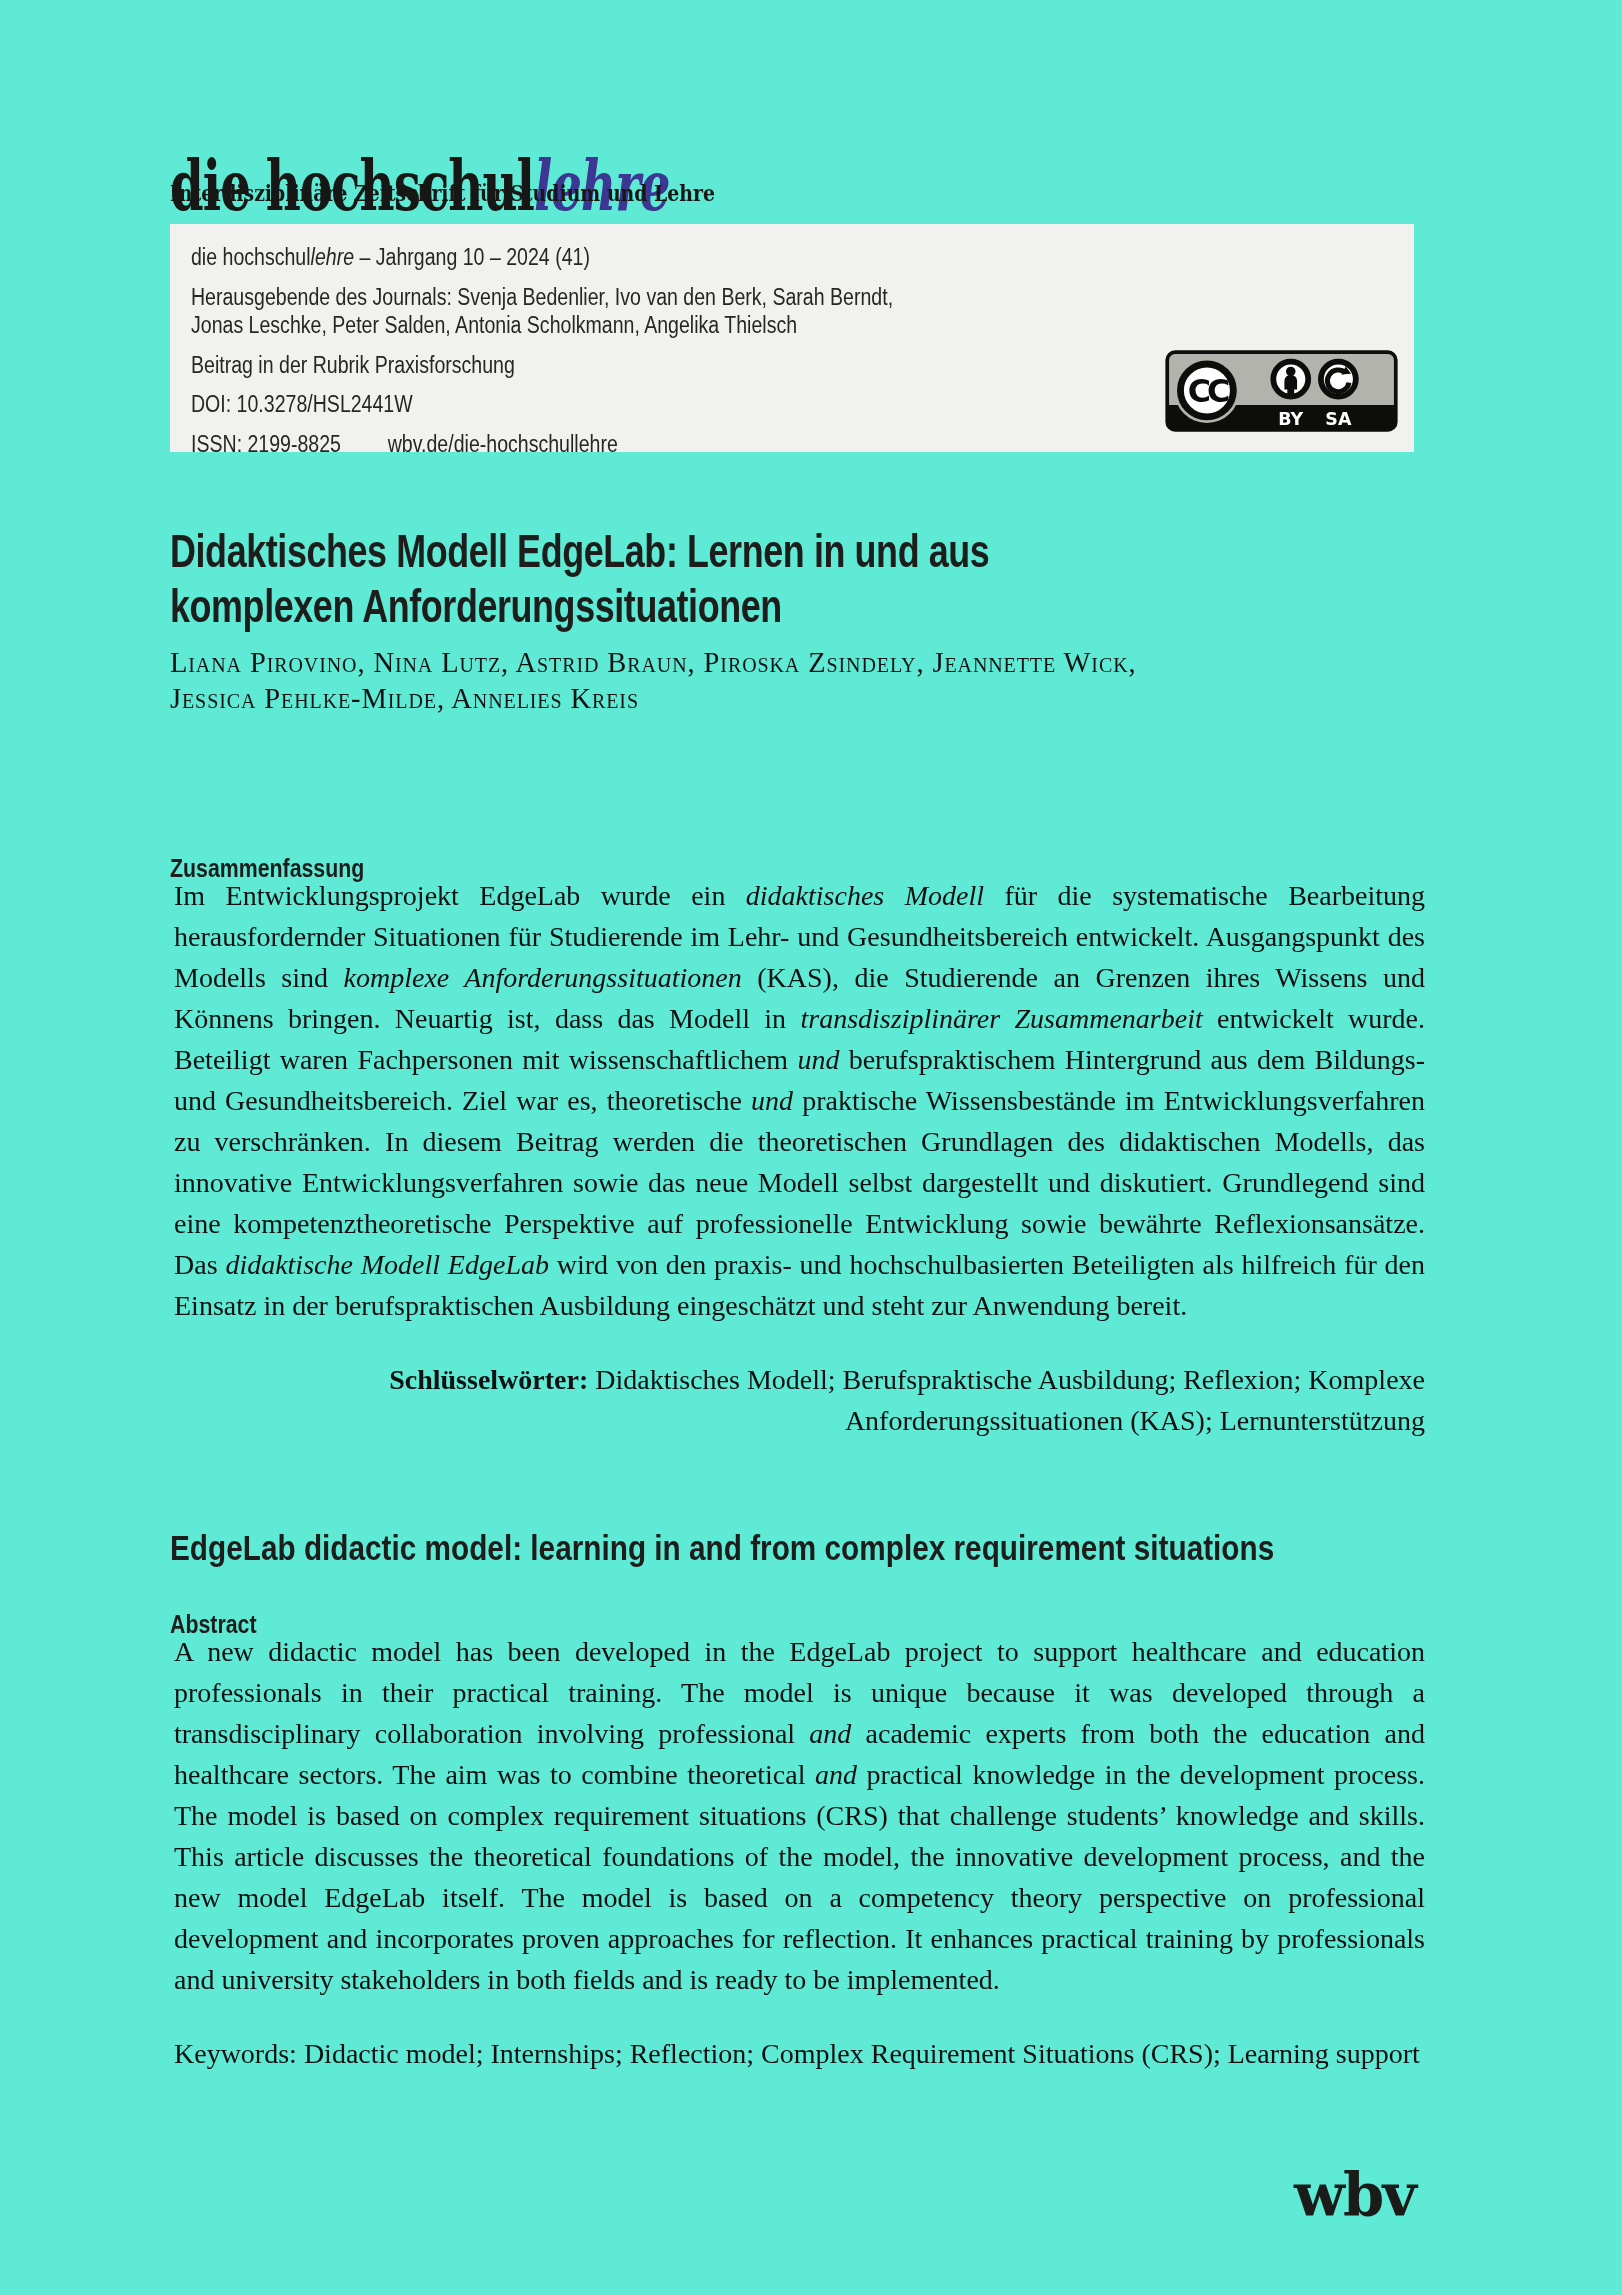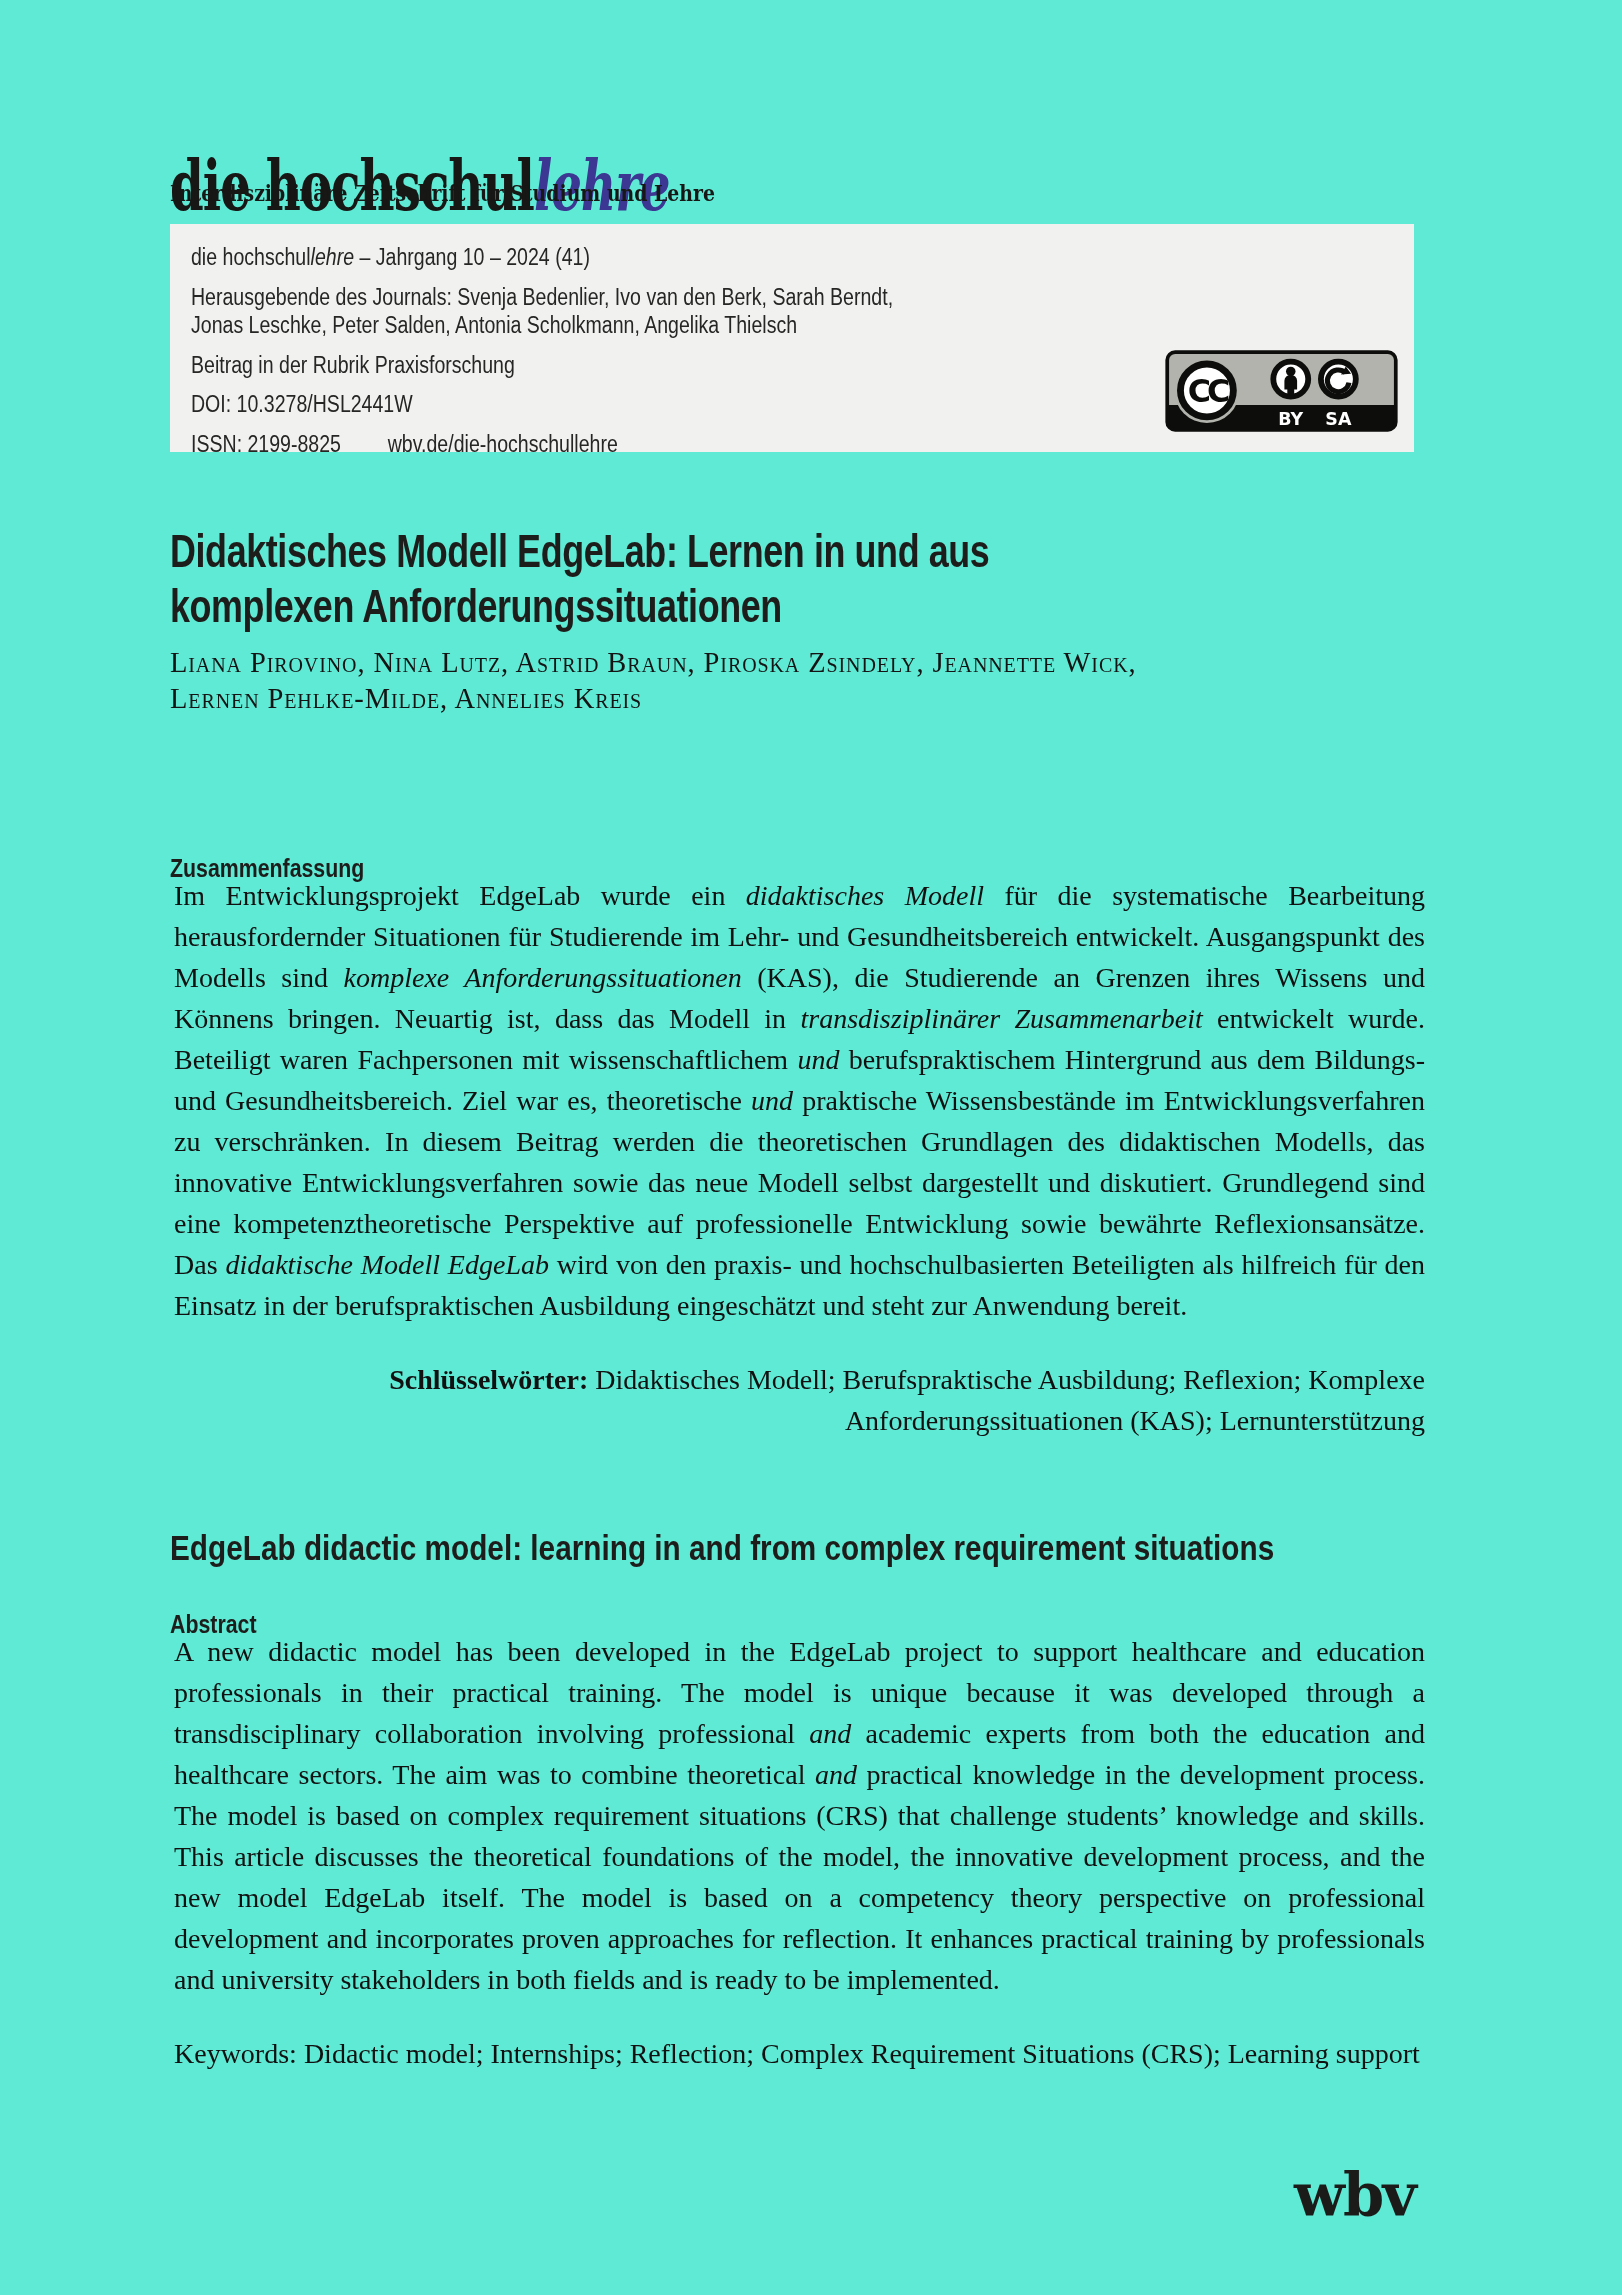--- a/index.html
+++ b/index.html
@@ -92,21 +92,21 @@
     <path d="M 68.2,8.6 A 4.1,4.1 0 1 0 69.5,12.3" fill="none" stroke="#0d0d0b" stroke-width="1.9"></path>
     <polygon points="66.5,9.3 70.3,9.0 68.3,6.2" fill="#0d0d0b"></polygon>
 
     <text x="47.5" y="28.4" text-anchor="middle" font-family="DejaVu Sans, sans-serif" font-weight="bold" font-size="6.6" fill="#ffffff">BY</text>
     <text x="65.5" y="28.4" text-anchor="middle" font-family="DejaVu Sans, sans-serif" font-weight="bold" font-size="6.6" fill="#ffffff">SA</text>
   </svg>
 
   <h2 class="title-de">Didaktisches Modell EdgeLab: Lernen in und aus
 komplexen Anforderungssituationen</h2>
   <div class="authors">Liana Pirovino, Nina Lutz, Astrid Braun, Piroska Zsindely, Jeannette Wick,
-Lernen Pehlke-Milde, Annelies Kreis</div>
+Jessica Pehlke-Milde, Annelies Kreis</div>
 
   <h3 class="sans-head head-summary">Zusammenfassung</h3>
   <p class="bodytext para-summary"><span>Im Entwicklungsprojekt EdgeLab wurde ein </span><span style="font-style: italic;">didaktisches Modell</span><span> für die systematische Bearbeitung herausfordernder Situationen für Studierende im Lehr- und Gesundheitsbereich entwickelt. Ausgangspunkt des Modells sind </span><span style="font-style: italic;">komplexe Anforderungssituationen</span><span> (KAS), die Studierende an Grenzen ihres Wissens und Könnens bringen. Neuartig ist, dass das Modell in </span><span style="font-style: italic;">transdisziplinärer Zusammenarbeit</span><span> entwickelt wurde. Beteiligt waren Fachpersonen mit wissenschaftlichem </span><span style="font-style: italic;">und</span><span> berufspraktischem Hintergrund aus dem Bildungs- und Gesundheitsbereich. Ziel war es, theoretische </span><span style="font-style: italic;">und</span><span> praktische Wissensbestände im Entwicklungsverfahren zu verschränken. In diesem Beitrag werden die theoretischen Grundlagen des didaktischen Modells, das innovative Entwicklungsverfahren sowie das neue Modell selbst dargestellt und diskutiert. Grundlegend sind eine kompetenztheoretische Perspektive auf professionelle Entwicklung sowie bewährte Reflexionsansätze. Das </span><span style="font-style: italic;">didaktische Modell EdgeLab</span><span> wird von den praxis- und hochschulbasierten Beteiligten als hilfreich für den Einsatz in der berufspraktischen Ausbildung eingeschätzt und steht zur Anwendung bereit.</span></p>
   <p class="bodytext para-keywords-de"><span style="font-weight: bold;">Schlüsselwörter:</span><span> Didaktisches Modell; Berufspraktische Ausbildung; Reflexion; Komplexe Anforderungssituationen (KAS); Lernunterstützung</span></p>
 
   <h2 class="title-en">EdgeLab didactic model: learning in and from complex requirement situations</h2>
   <h3 class="sans-head head-abstract">Abstract</h3>
   <p class="bodytext para-abstract"><span>A new didactic model has been developed in the EdgeLab project to support healthcare and education professionals in their practical training. The model is unique because it was developed through a transdisciplinary collaboration involving professional </span><span style="font-style: italic;">and</span><span> academic experts from both the education and healthcare sectors. The aim was to combine theoretical </span><span style="font-style: italic;">and</span><span> practical knowledge in the development process. The model is based on complex requirement situations (CRS) that challenge students’ knowledge and skills. This article discusses the theoretical foundations of the model, the innovative development process, and the new model EdgeLab itself. The model is based on a competency theory perspective on professional development and incorporates proven approaches for reflection. It enhances practical training by professionals and university stakeholders in both fields and is ready to be implemented.</span></p>
   <p class="bodytext para-keywords-en"><span style="font-weight: normal;">Keywords:</span><span> Didactic model; Internships; Reflection; Complex Requirement Situations (CRS); Learning support</span></p>
 

